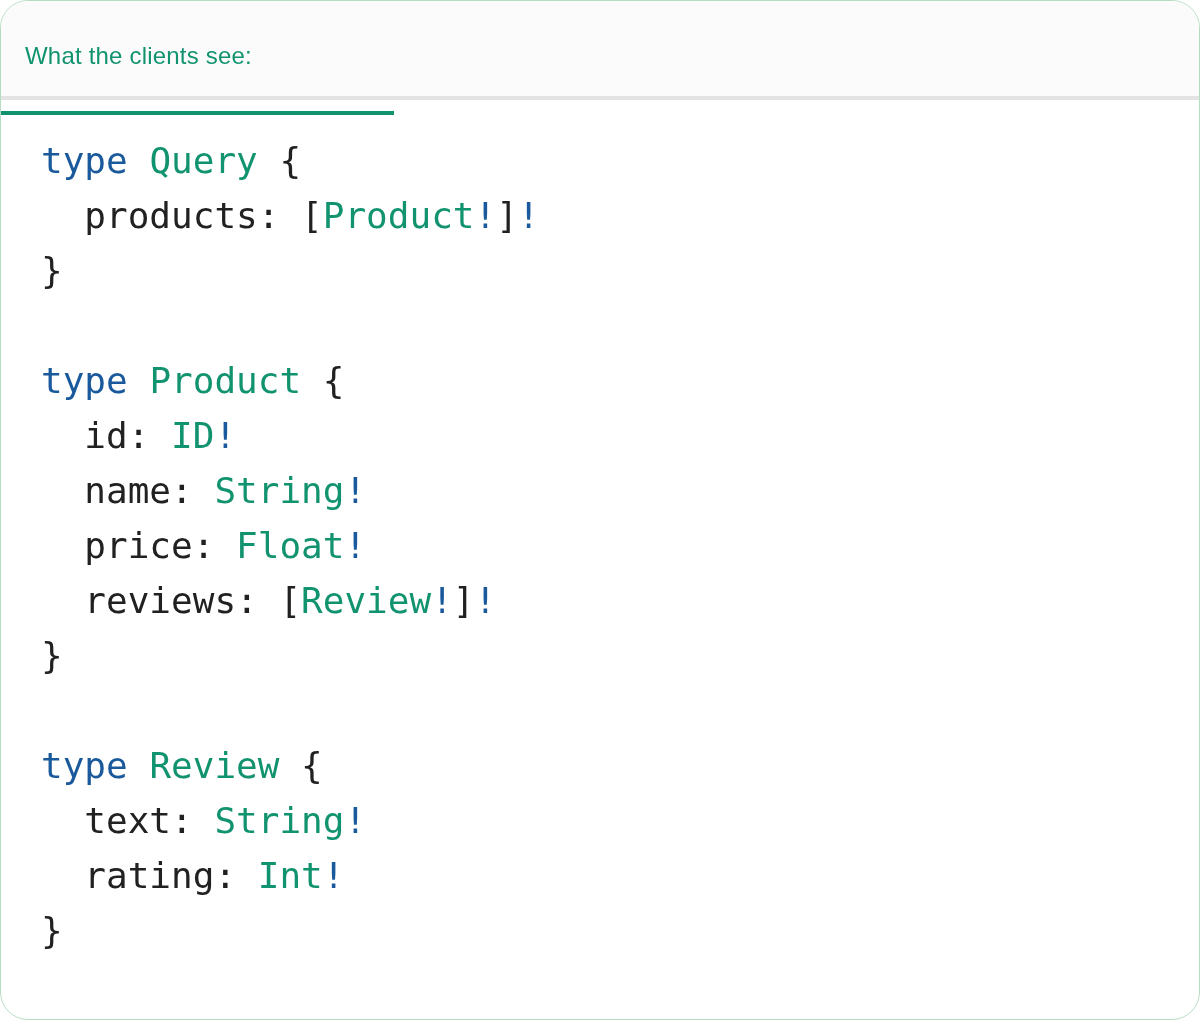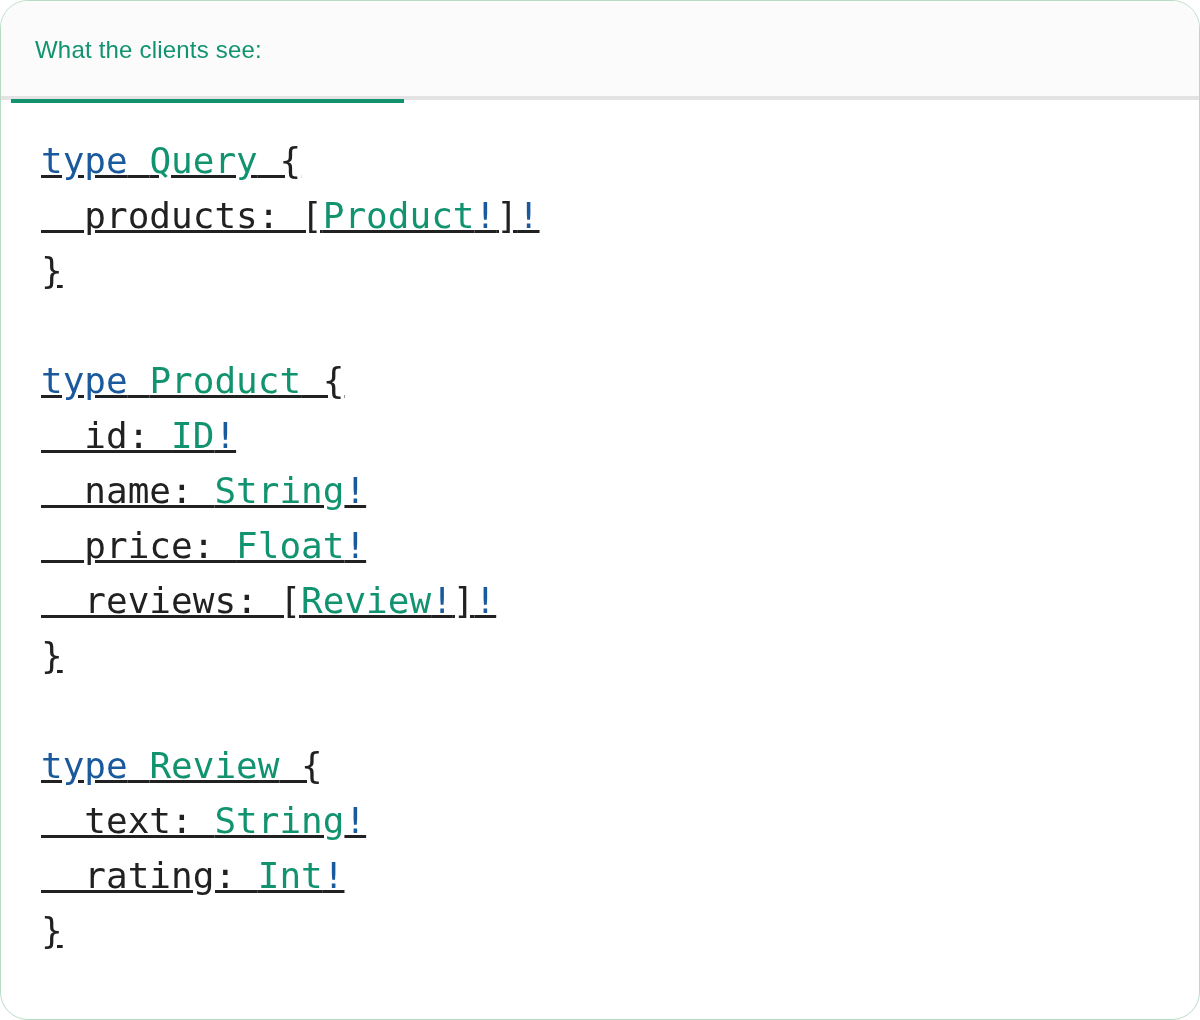--- a/index.html
+++ b/index.html
@@ -28,22 +28,22 @@
     overflow: hidden;
   }
   .card-header {
     position: relative;
     height: 95px;
     background: var(--header-bg);
     border-bottom: 4px solid var(--divider-gray);
   }
   .tab {
     position: absolute;
-    top: 0; left: 10px;
-    width: 393px; height: 102px;
+    top: 0; left: 0;
+    width: 393px; height: 114px;
     box-sizing: border-box;
     border-bottom: 4px solid var(--accent);
     display: flex;
     align-items: center;
     padding-left: 24px;
     cursor: pointer;
   }
   .tab-label {
     color: var(--accent);
     font-size: 24px;
@@ -53,21 +53,20 @@
   .code {
     padding: 33px 40px 0 40px;
     font-family: "DejaVu Sans Mono", monospace;
     font-size: 36px;
     color: var(--pl);
     white-space: pre;
   }
   .code-line {
     min-height: 55px;
     line-height: 55px;
-    text-decoration: underline;
   }
   .tok-kw   { color: var(--kw); }
   .tok-ty   { color: var(--accent); }
   .tok-bang { color: var(--bang); }
   .tok-pl   { color: var(--pl); }
 </style>
 </head>
 <body>
 
 <div class="card">

